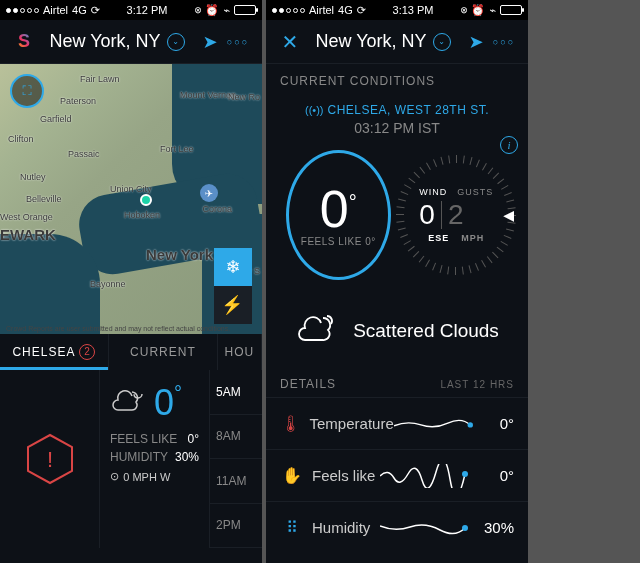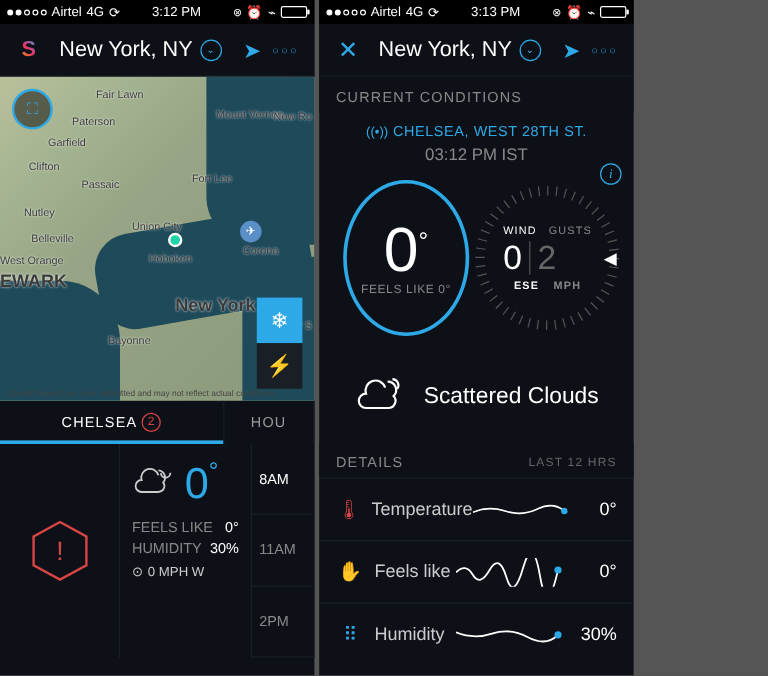--- a/index.html
+++ b/index.html
@@ -147,21 +147,21 @@
   </div>
 
   <div class="map">
     <div class="map-water w1"></div>
       <div class="map-water w2"></div>
       <div class="map-water w3"></div>
       <div class="map-water w4"></div>
     <span class="map-label" style="top:10px;left:80px">Fair Lawn</span>
     <span class="map-label" style="top:32px;left:60px">Paterson</span>
     <span class="map-label" style="top:50px;left:40px">Garfield</span>
-    <span class="map-label" style="top:70px;left:24px">Clifton</span>
+    <span class="map-label" style="top:70px;left:8px">Clifton</span>
     <span class="map-label" style="top:85px;left:68px">Passaic</span>
     <span class="map-label" style="top:108px;left:20px">Nutley</span>
     <span class="map-label" style="top:130px;left:26px">Belleville</span>
     <span class="map-label" style="top:148px;left:0px">West Orange</span>
     <span class="map-label big" style="top:162px;left:0px">EWARK</span>
     <span class="map-label" style="top:26px;left:180px">Mount Vernon</span>
     <span class="map-label" style="top:28px;right:2px">New Ro</span>
     <span class="map-label" style="top:80px;left:160px">Fort Lee</span>
     <span class="map-label" style="top:120px;left:110px">Union City</span>
     <span class="map-label" style="top:146px;left:124px">Hoboken</span>
@@ -183,20 +183,23 @@
         </div>
     </div>
     <div class="map-disclaimer">Crowd Reports are user submitted and may not reflect actual conditions.</div>
   </div>
 
   <div class="tabs">
     <div class="tab active">
       <span>CHELSEA</span>
       <span class="badge">2</span>
     </div>
+    <div class="tab">
+        <span>CURRENT</span>
+      </div>
     <div class="tab" style="flex:0.4">
         <span>HOU</span>
       </div>
   </div>
 
   <div class="tab-content">
     <div class="alert-box">
       <div class="alert-icon hexagon">
         <svg viewBox="0 0 52 52">
             <polygon points="26,2 48,14 48,38 26,50 4,38 4,14" fill="none" stroke="#d94545" stroke-width="2"></polygon>
@@ -221,20 +224,21 @@
       <div class="current-row">
           <span>HUMIDITY</span>
           <span class="val">30%</span>
         </div>
       <div class="wind-row">
           <span>⊙</span>
           <span>0 MPH W</span>
         </div>
     </div>
     <div class="hours-box">
+      <div class="hour">5AM</div>
       <div class="hour">8AM</div>
       <div class="hour">11AM</div>
       <div class="hour">2PM</div>
     </div>
   </div>
 </div>
 
 <div class="phone">
   <div class="status-bar">
     <div class="status-left">

